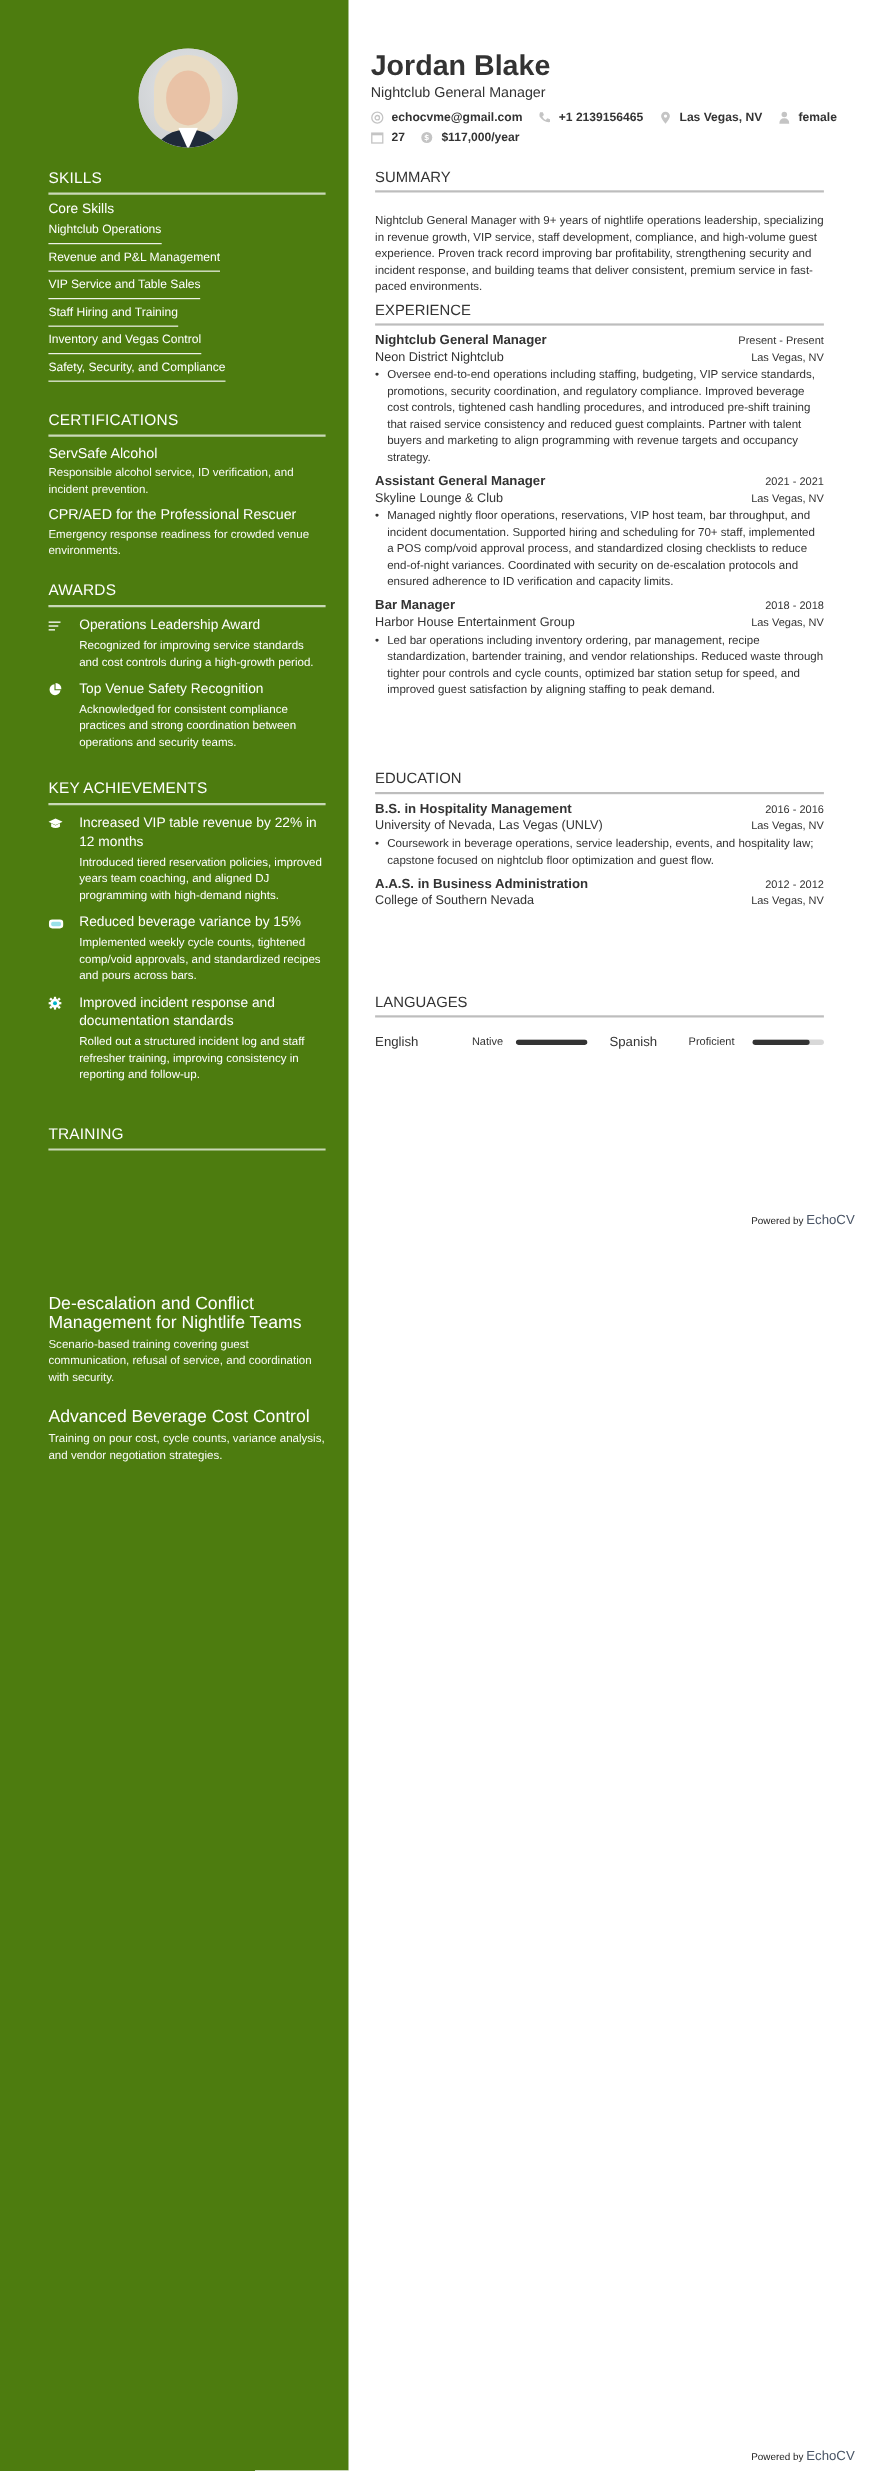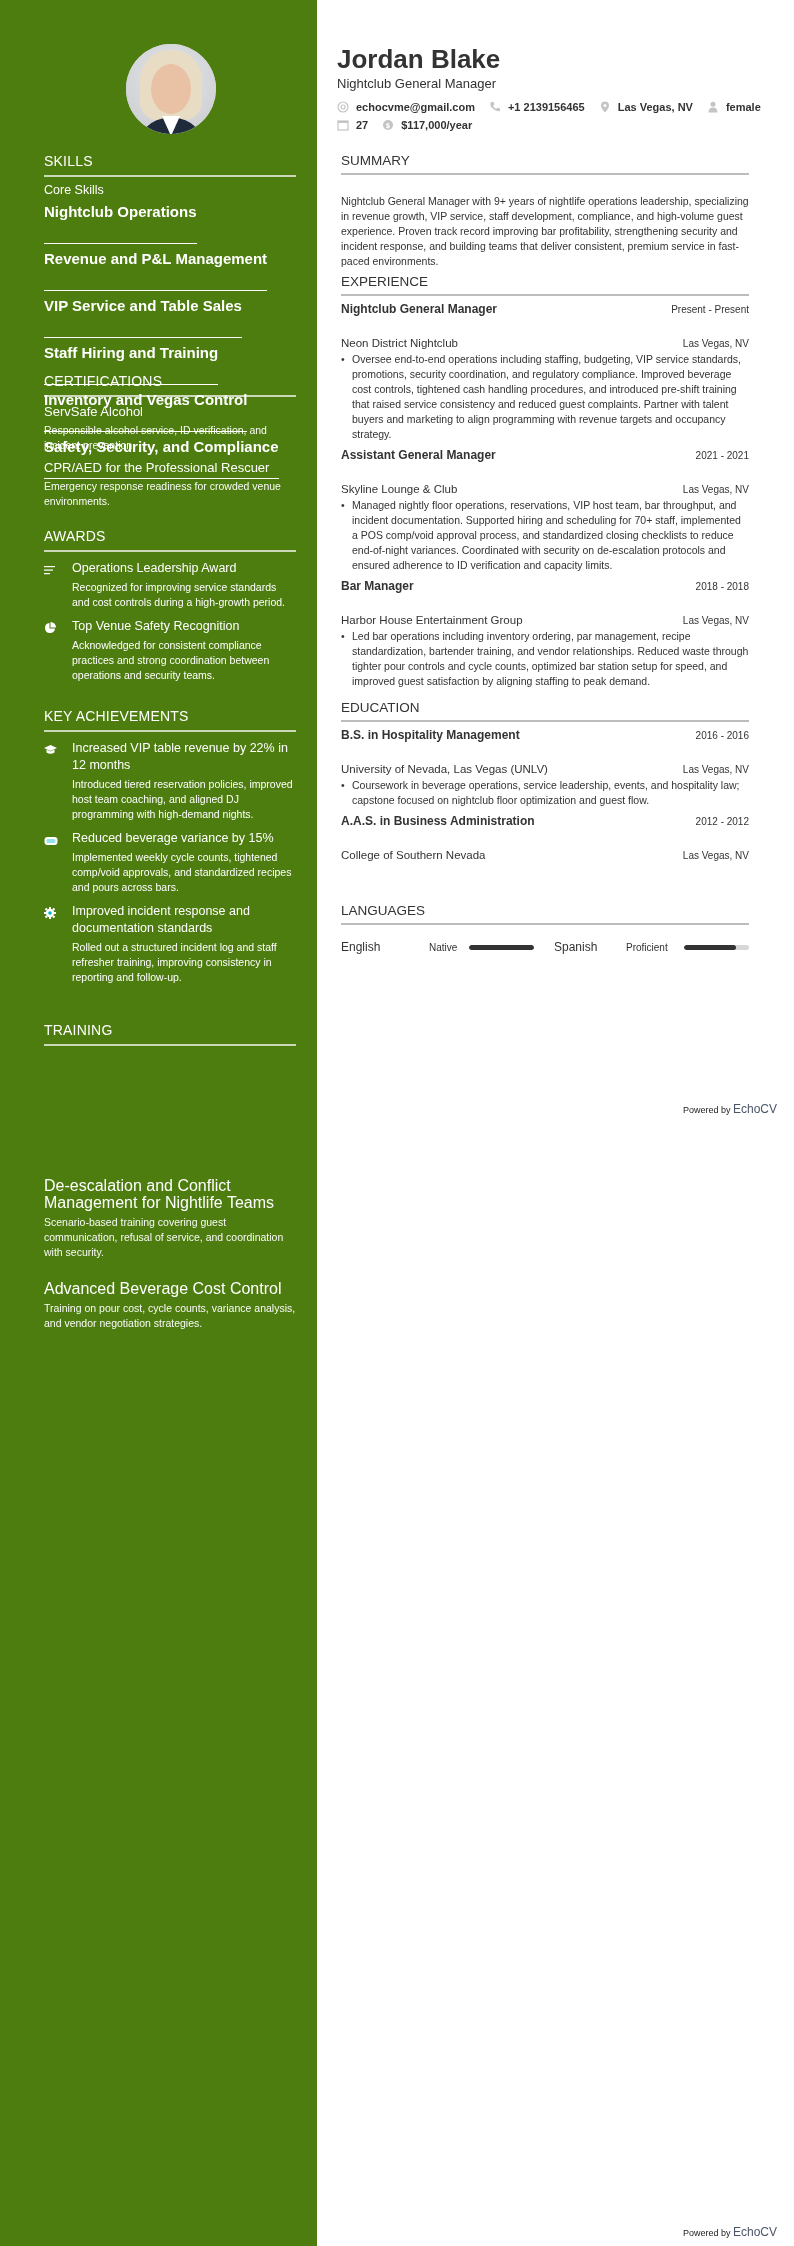--- a/index.html
+++ b/index.html
@@ -11,21 +11,21 @@
   .avatar { position: absolute; left: 126px; top: 44px; width: 90px; height: 90px; border-radius: 50%; overflow: hidden; background: #d6d9dc; }
   .avatar .bg { position:absolute; inset:0; background: radial-gradient(circle at 50% 40%, #e4e6e8 0%, #c8cbce 100%); }
   .avatar .hair { position:absolute; left: 14px; top: 6px; width: 62px; height: 70px; border-radius: 30px 30px 18px 18px; background: #e9dcc4; }
   .avatar .face { position:absolute; left: 25px; top: 20px; width: 40px; height: 50px; border-radius: 50%; background: #e9c2a6; }
   .avatar .body { position:absolute; left: 12px; top: 74px; width: 66px; height: 30px; border-radius: 30px 30px 0 0; background: #1f2a3a; }
   .avatar .collar { position:absolute; left: 36px; top: 72px; width: 18px; height: 20px; background: #ffffff; clip-path: polygon(0 0, 100% 0, 50% 100%); }
 
   .s-section { position: absolute; left: 44px; width: 252px; }
   .s-title { font-size: 14px; font-weight: 400; letter-spacing: 0.2px; color: #ffffff; padding-bottom: 6px; border-bottom: 2px solid rgba(255,255,255,0.7); }
   .s-sub { font-size: 12.5px; font-weight: 400; margin-top: 6px; }
-  .skill { font-size: 15px; font-weight: 700; padding: 6px 0 23px 0; display: inline-block; border-bottom: 1px solid #ffffff; margin-bottom: 0; }
+  .skill { font-size: 11px; font-weight: 400; padding: 6px 0 6px 0; display: inline-block; border-bottom: 1px solid #ffffff; margin-bottom: 0; }
   .skill-row { display: block; }
   .cert-name { font-size: 13px; margin-top: 7px; }
   .cert-desc { font-size: 10.5px; line-height: 15px; margin-top: 4px; opacity: 0.97; }
   .item { display: flex; margin-top: 8px; }
   .item .ico { width: 28px; flex: 0 0 28px; padding-top: 2px; }
   .item .txt { flex: 1; }
   .item .name { font-size: 12.5px; line-height: 17px; }
   .item .desc { font-size: 10.5px; line-height: 15px; margin-top: 3px; }
   .train-name { font-size: 16px; line-height: 17px; margin-top: 20px; }
 
@@ -37,21 +37,21 @@
   .contacts .ci { width: 12px; height: 12px; margin-right: 7px; display: inline-block; }
 
   .m-section { position: absolute; left: 24px; width: 408px; }
   .m-title { font-size: 13.5px; color: #333; padding-bottom: 5px; border-bottom: 2px solid #bdbdbd; }
   .m-text { font-size: 10.5px; line-height: 15px; color: #333; margin-top: 19px; }
   .job { margin-top: 6px; }
   .job-head { display: flex; justify-content: space-between; align-items: baseline; }
   .job-title { font-size: 12px; font-weight: 700; color: #333; }
   .job-title.light { font-weight: 700; font-size: 12px; }
   .job-date { font-size: 10px; color: #333; }
-  .job-org { display: flex; justify-content: space-between; align-items: baseline; margin-top: 21px; }
+  .job-org { display: flex; justify-content: space-between; align-items: baseline; margin-top: 3px; }
   .job-org .org { font-size: 11.5px; color: #333; }
   .job-org .loc { font-size: 10px; color: #333; }
   .bullets { margin-top: 3px; }
   .bullets li { list-style: none; position: relative; padding-left: 11px; font-size: 10.5px; line-height: 15px; color: #333; }
   .bullets li::before { content: "•"; position: absolute; left: 0; top: 0; }
 
   .lang-row { display: flex; align-items: center; margin-top: 15px; }
   .lang-name { font-size: 12px; width: 88px; }
   .lang-level { font-size: 10px; width: 40px; }
   .lang-bar { height: 5px; border-radius: 3px; background: #d8d8d8; overflow: hidden; margin-right: 20px; }
@@ -125,21 +125,21 @@
     <div class="s-title">KEY ACHIEVEMENTS</div>
     <div class="item">
       <div class="ico">
         <svg width="13" height="12" viewBox="0 0 13 12">
             <path d="M6.5 1 L13 4 L6.5 7 L0 4 Z" fill="#fff"></path>
             <path d="M2.5 5.5 L2.5 8.5 Q6.5 11 10.5 8.5 L10.5 5.5 L6.5 7.5 Z" fill="#fff"></path>
           </svg>
       </div>
       <div class="txt">
         <div class="name">Increased VIP table revenue by 22% in 12 months</div>
-        <div class="desc">Introduced tiered reservation policies, improved host team coaching, and aligned DJ programming with high-demand nights.</div>
+        <div class="desc">Introduced tiered reservation policies, improved years team coaching, and aligned DJ programming with high-demand nights.</div>
       </div>
     </div>
     <div class="item">
       <div class="ico">
         <svg width="14" height="10" viewBox="0 0 14 10">
             <rect x="0.5" y="1" width="13" height="8" rx="3" fill="#fff"></rect>
             <rect x="2.5" y="3" width="9" height="4" rx="1.5" fill="#00b4c8" opacity="0.4"></rect>
           </svg>
       </div>
       <div class="txt">

